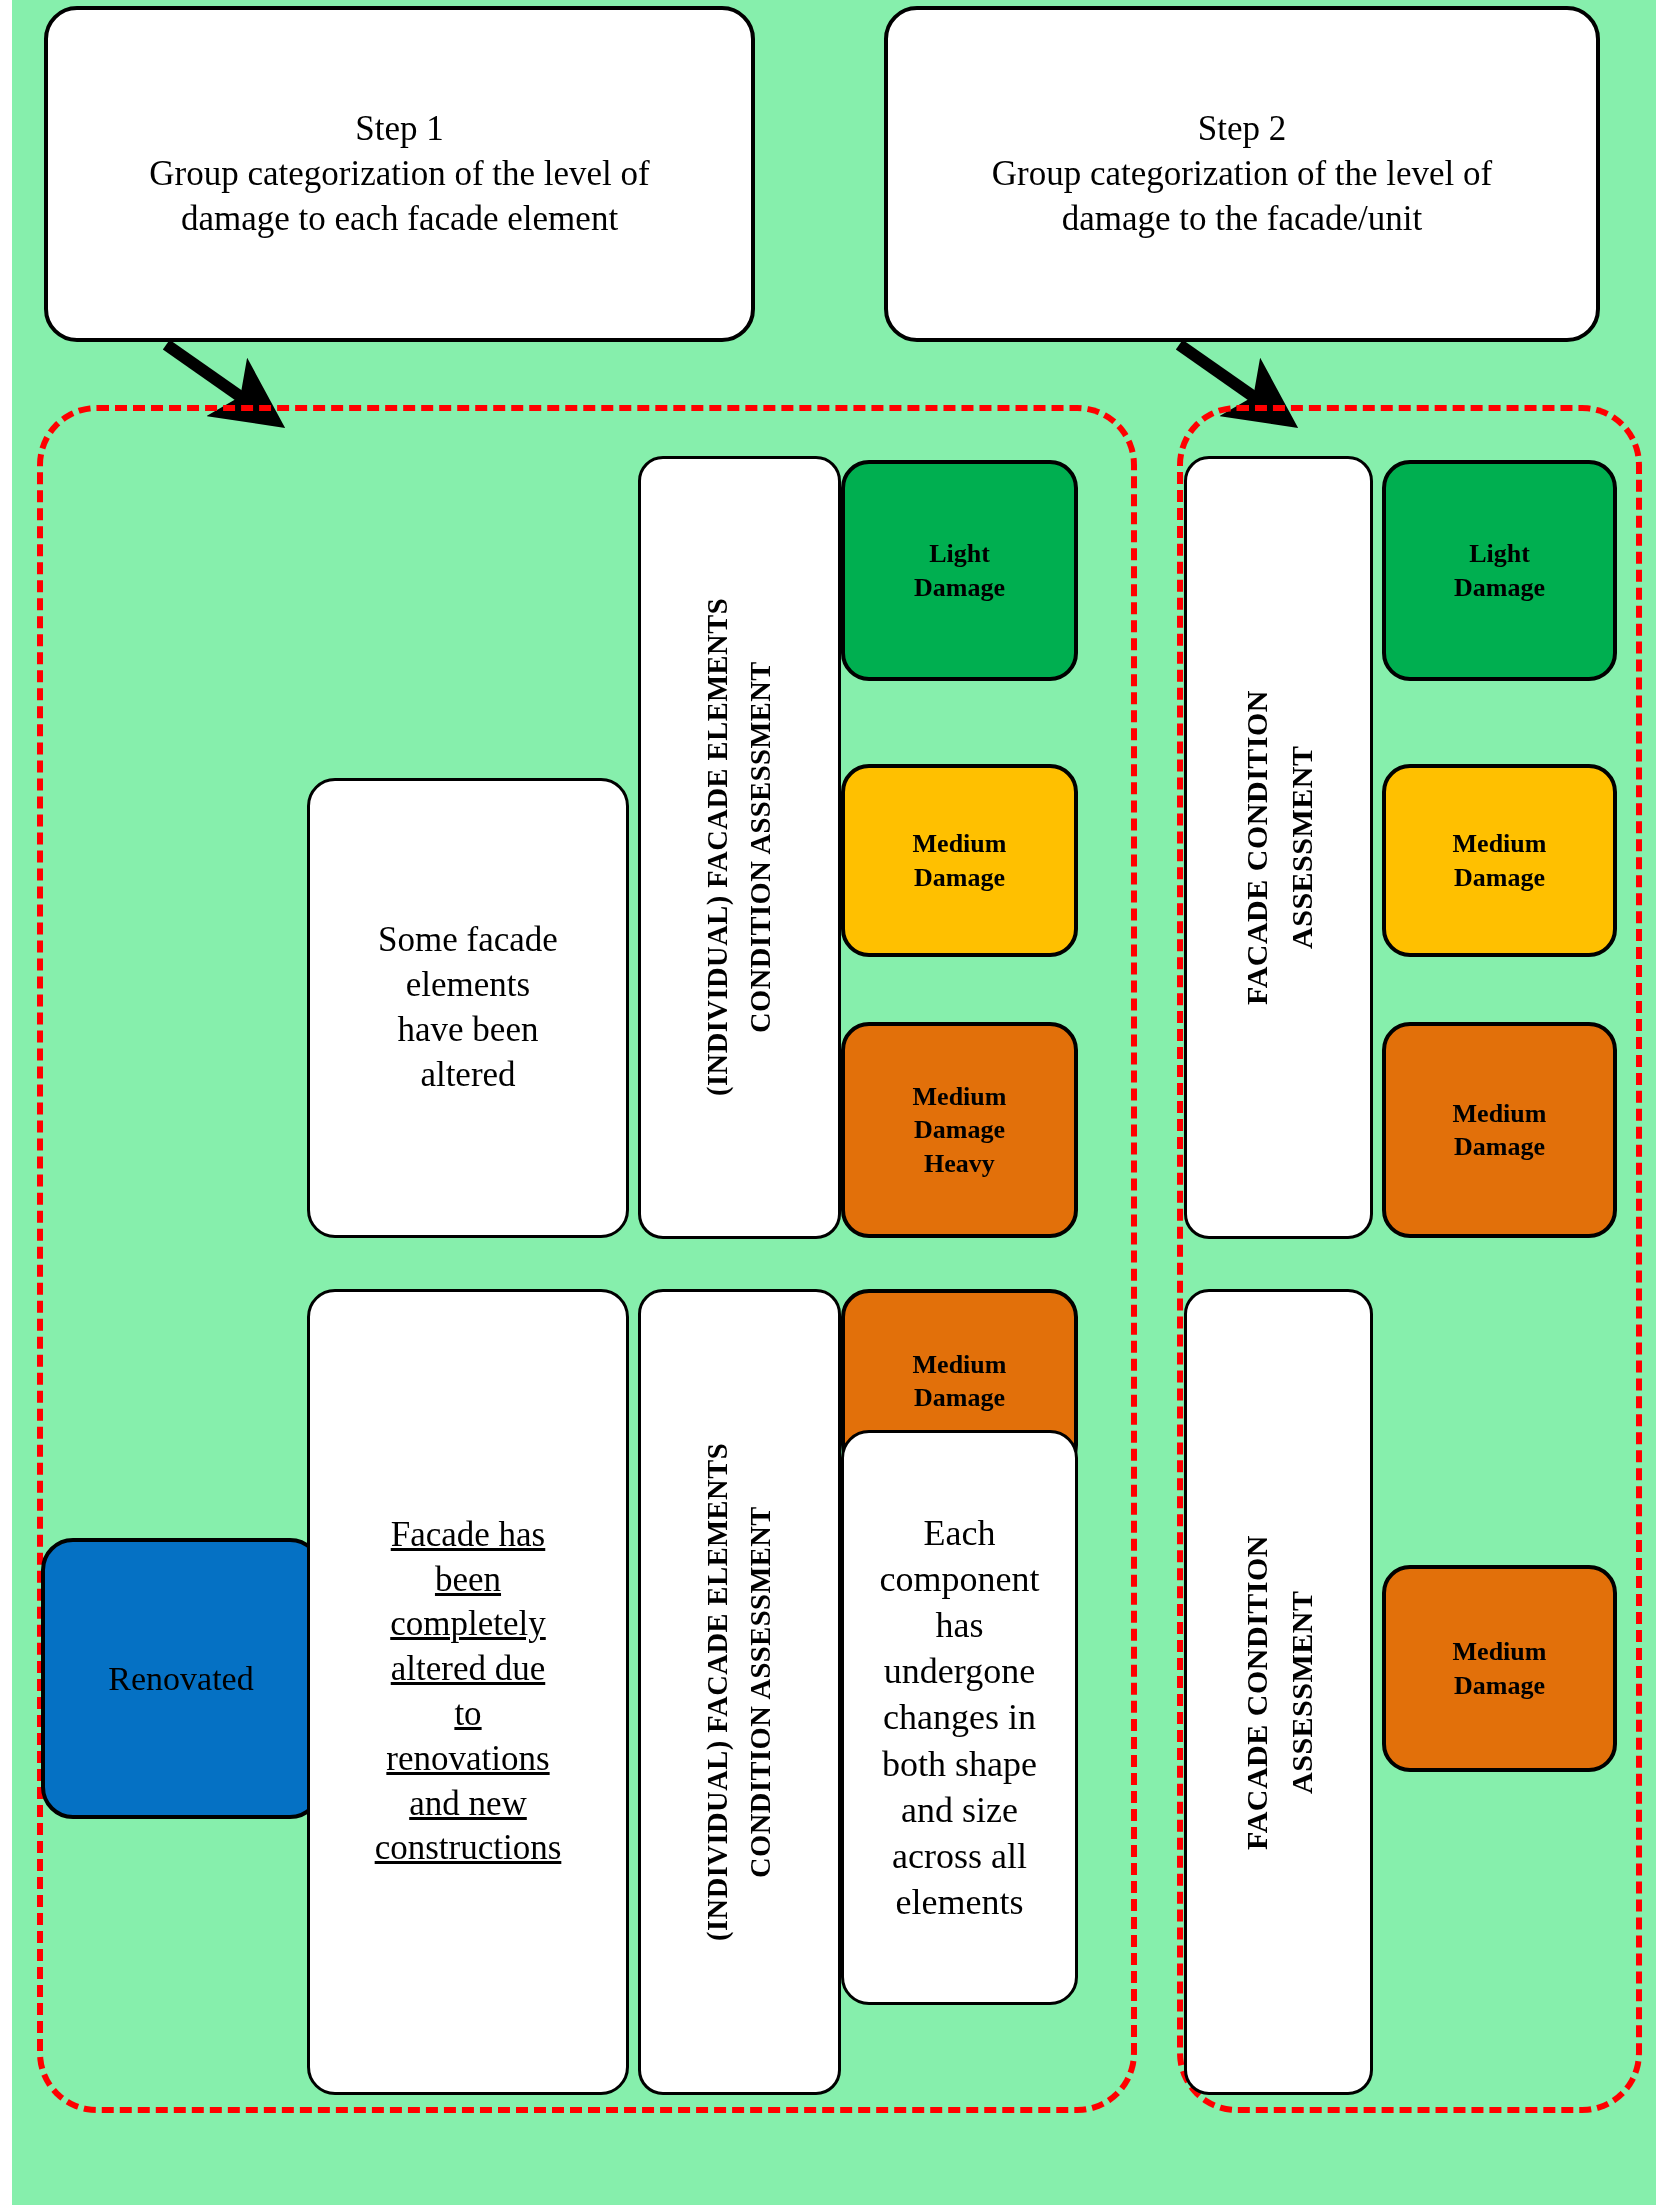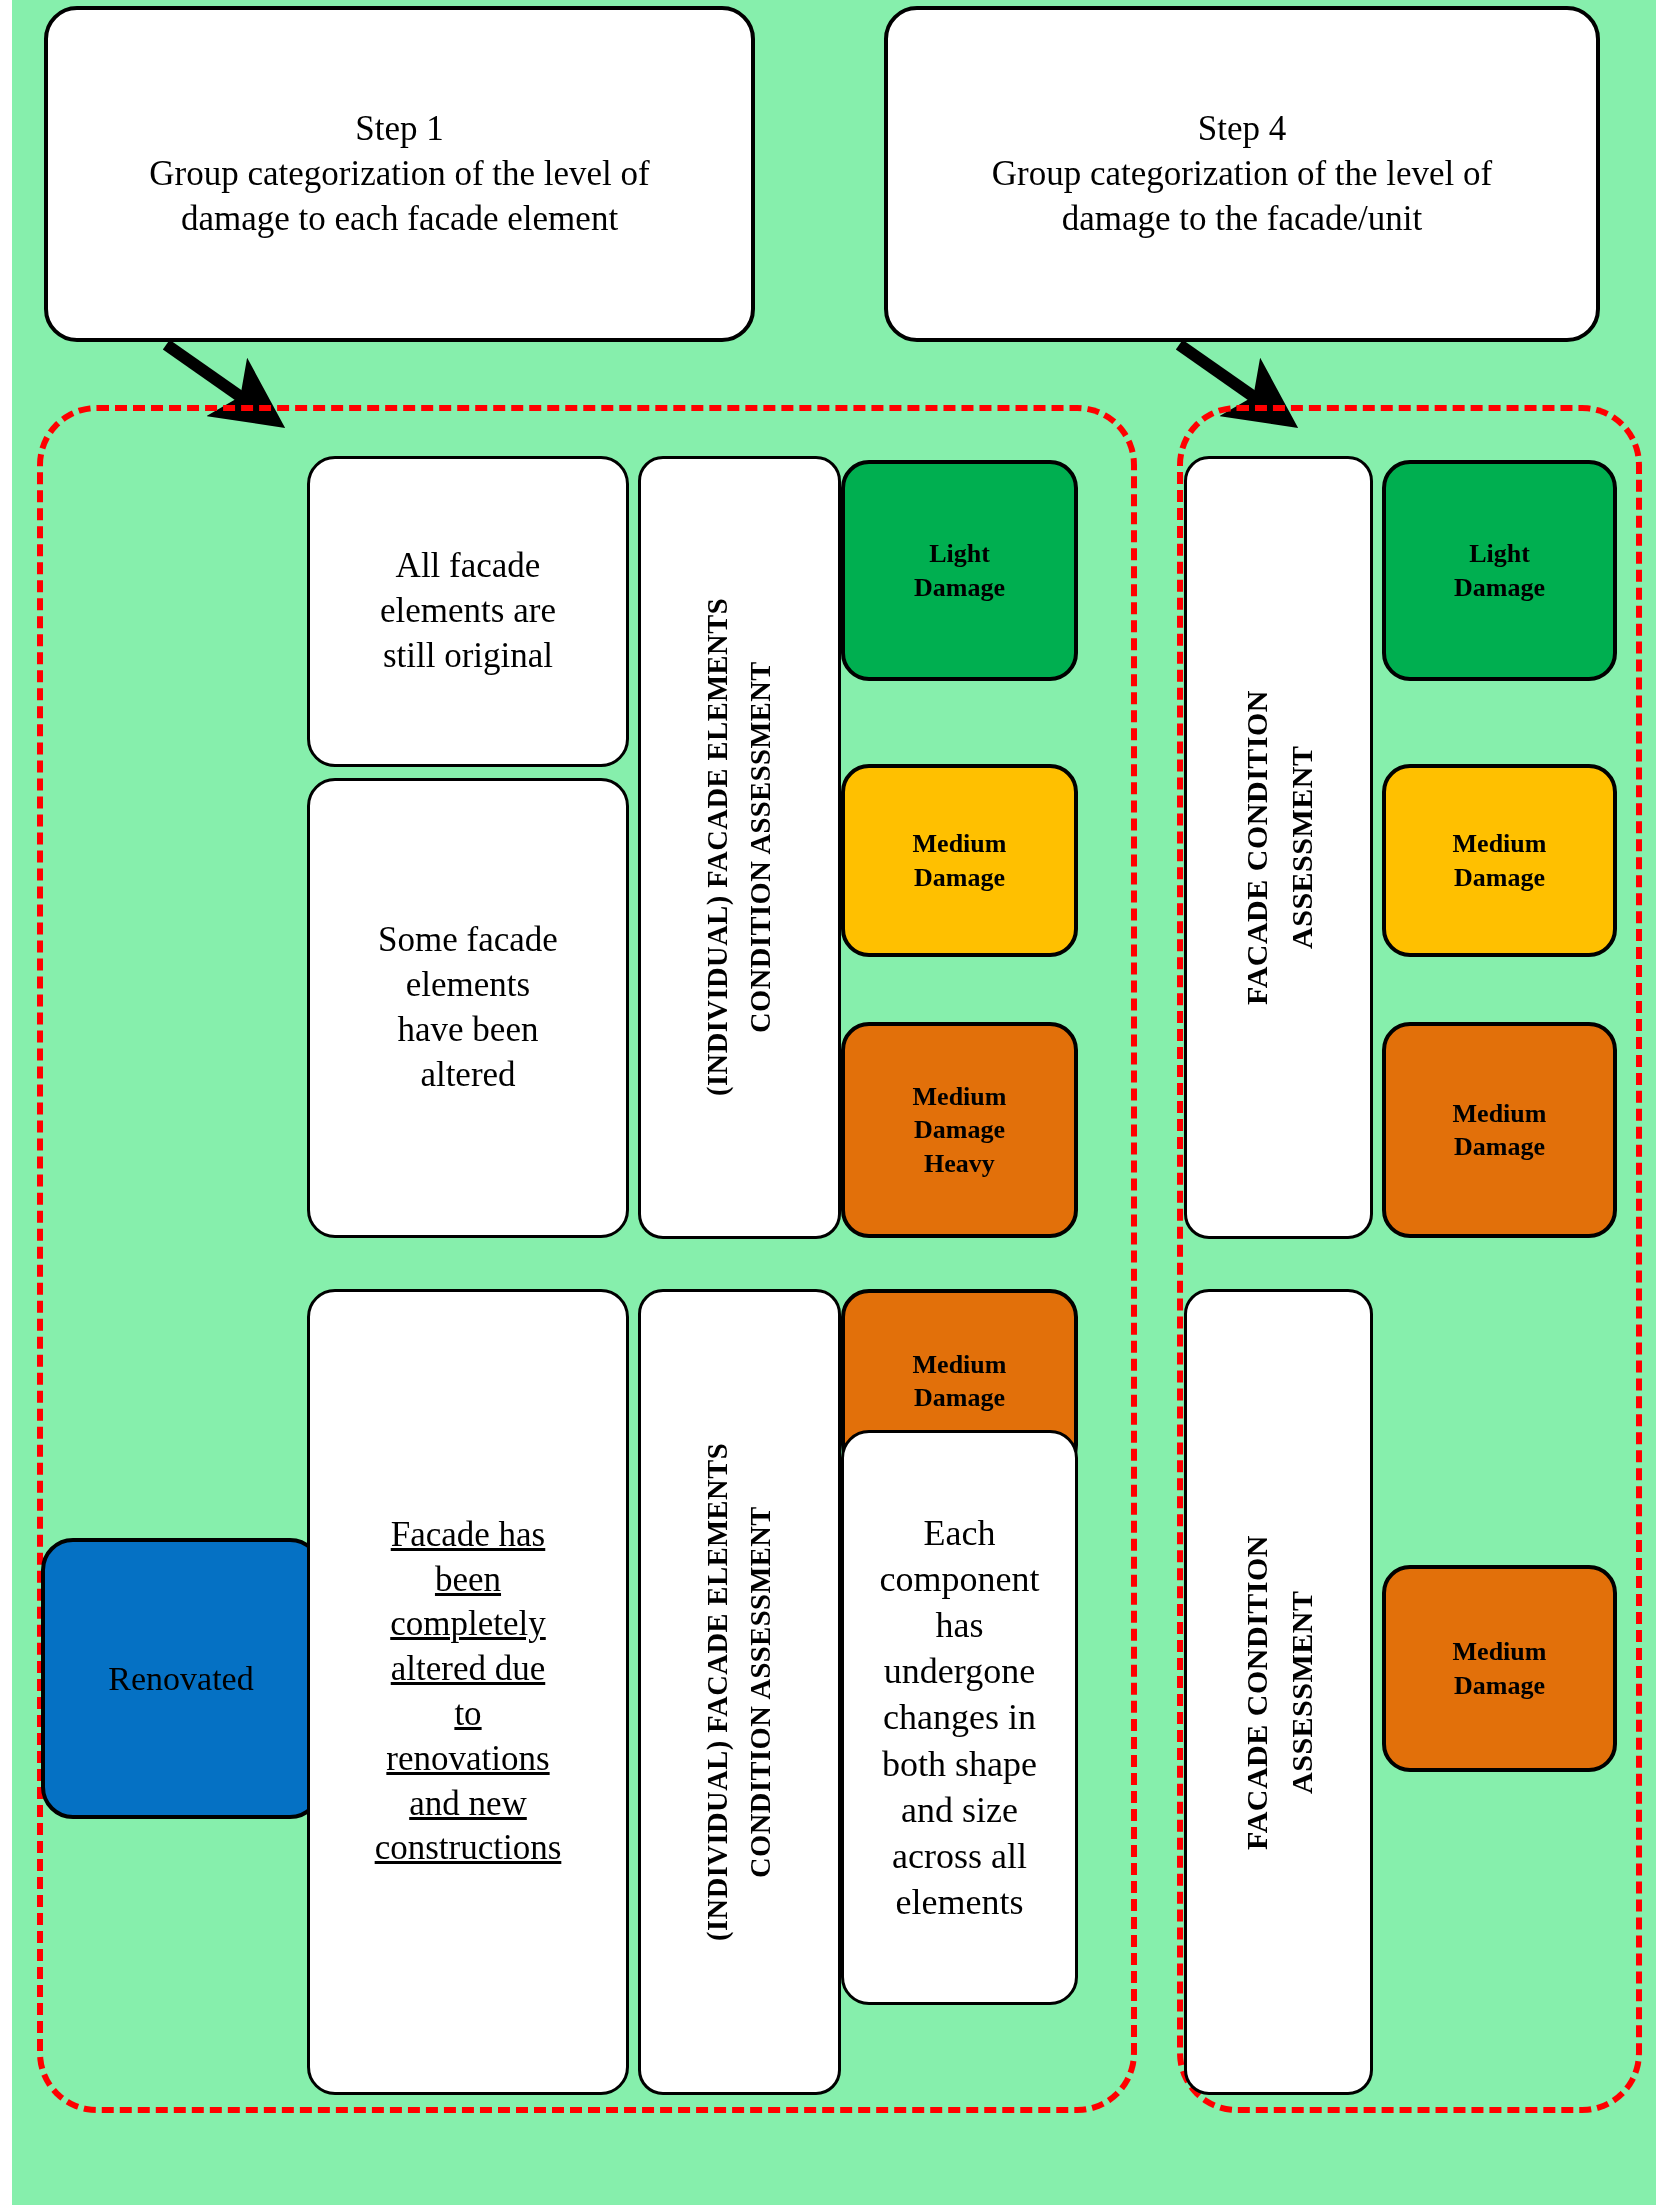--- a/index.html
+++ b/index.html
@@ -99,21 +99,21 @@
 
 <div id="canvas">
 
   <div class="card step-box" style="left:32px; top:6.4px; width:711px; height:336px;">
     <span class="step-inner">Step 1
 Group categorization of the level of
 damage to each facade element</span>
   </div>
 
   <div class="card step-box" style="left:872px; top:6.4px; width:716px; height:336px;">
-    <span class="step-inner">Step 4
+    <span class="step-inner">Step 2
 Group categorization of the level of
 damage to the facade/unit</span>
   </div>
 
   <svg class="arrow-svg" style="left:147px; top:341px;" width="129" height="87" viewBox="0 0 280 190">
     <defs>
       <marker id="ah1" markerWidth="6" markerHeight="6" refX="3.2" refY="3" orient="auto">
         <path d="M0,0 L6,3 L0,6 L1.4,3 Z" fill="#000000"></path>
       </marker>
     </defs>
@@ -131,25 +131,20 @@
 
   <div class="dashed-region" style="left:25px; top:405px; width:1100px; height:1708px;"></div>
 
   <div class="dashed-region" style="left:1165px; top:405px; width:465px; height:1708px;"></div>
 
 
   <div class="card chip" style="left:28.5px; top:1538px; width:281px; height:281px; background:#0571C4;">
     <span>Renovated</span>
   </div>
 
-  <div class="card desc" style="left:295px; top:456px; width:322px; height:311px;">
-    <span class="desc-inner">All facade
-elements are
-still original</span>
-  </div>
 
   <div class="card desc" style="left:295px; top:778px; width:322px; height:460px;">
     <span class="desc-inner">Some facade
 elements
 have been
 altered</span>
   </div>
 
   <div class="card desc" style="left:295px; top:1289px; width:322px; height:806px;text-decoration:underline;">
     <span class="desc-inner">Facade has

